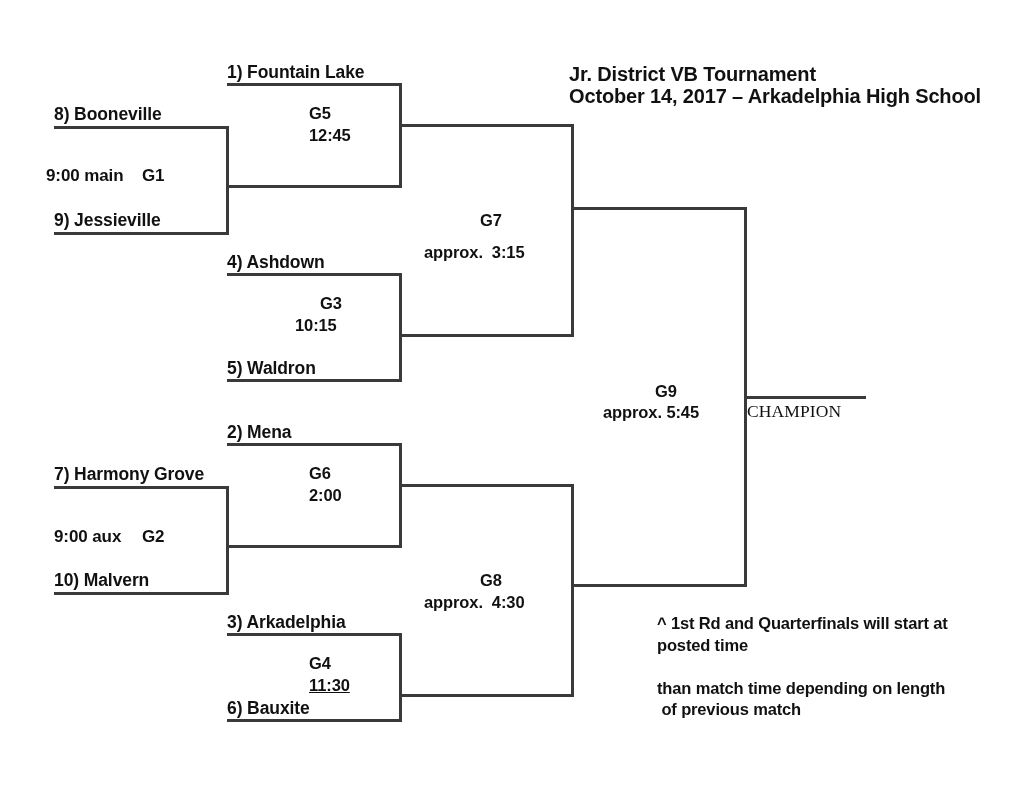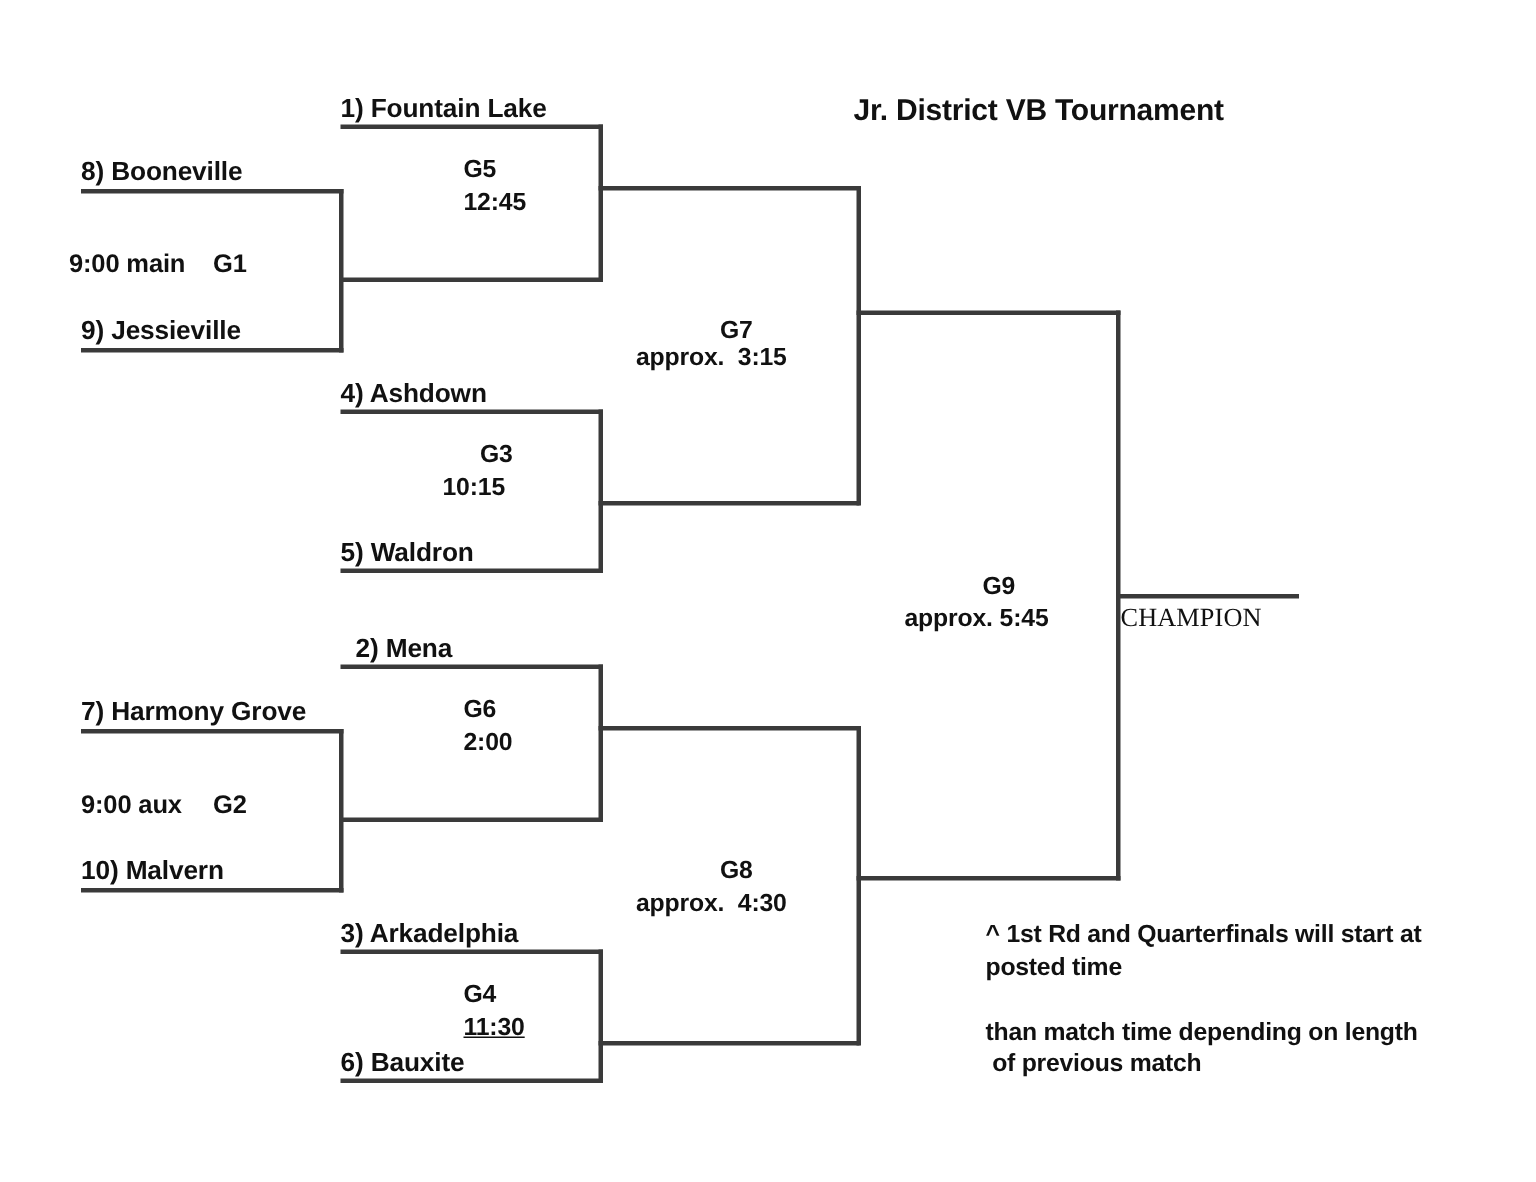--- a/index.html
+++ b/index.html
@@ -64,20 +64,21 @@
     font-weight: 700;
     letter-spacing: -0.15px;
   }
 </style>
 </head>
 <body>
 
 <div id="bracket-page">
 
   <div class="txt title-line" style="left:569px; top:63px;">Jr. District VB Tournament</div>
+  <div class="txt title-line" style="left:569px; top:85px;">October 14, 2017 – Arkadelphia High School</div>
 
   <div class="txt team" style="left:54px; top:104px;">8) Booneville</div>
   <div class="ln h" style="left:54px; top:126px; width:175px;"></div>
 
   <div class="txt team" style="left:54px; top:210px;">9) Jessieville</div>
   <div class="ln h" style="left:54px; top:232px; width:175px;"></div>
 
   <div class="ln v" style="left:226px; top:126px; height:109px;"></div>
 
   <div class="ln h" style="left:226px; top:185px; width:176px;"></div>
@@ -102,35 +103,35 @@
   <div class="ln v" style="left:399px; top:273px; height:109px;"></div>
   <div class="ln h" style="left:399px; top:334px; width:174px;"></div>
 
   <div class="txt gamelbl" style="left:320px; top:294px;">G3</div>
   <div class="txt gamelbl" style="left:295px; top:316px;">10:15</div>
 
   <div class="ln v" style="left:571px; top:124px; height:213px;"></div>
   <div class="ln h" style="left:571px; top:207px; width:176px;"></div>
 
   <div class="txt gamelbl" style="left:480px; top:211px;">G7</div>
-  <div class="txt gamelbl" style="left:424px; top:229px;text-align:center;">approx.  3:15</div>
+  <div class="txt gamelbl" style="left:424px; top:243px;text-align:center;">approx.  3:15</div>
 
   <div class="txt team" style="left:54px; top:464px;">7) Harmony Grove</div>
   <div class="ln h" style="left:54px; top:486px; width:175px;"></div>
 
   <div class="txt team" style="left:54px; top:570px;">10) Malvern</div>
   <div class="ln h" style="left:54px; top:592px; width:175px;"></div>
 
   <div class="ln v" style="left:226px; top:486px; height:109px;"></div>
   <div class="ln h" style="left:226px; top:545px; width:176px;"></div>
 
   <div class="txt feed" style="left:54px; top:527px;">9:00 aux</div>
   <div class="txt feed" style="left:142px; top:527px;">G2</div>
 
-  <div class="txt team" style="left:227px; top:422px;margin-left:10px;">2) Mena</div>
+  <div class="txt team" style="left:227px; top:422px;">2) Mena</div>
   <div class="ln h" style="left:227px; top:443px; width:175px;"></div>
   <div class="ln v" style="left:399px; top:443px; height:105px;"></div>
   <div class="ln h" style="left:399px; top:484px; width:174px;"></div>
 
   <div class="txt gamelbl" style="left:309px; top:464px;">G6</div>
   <div class="txt gamelbl" style="left:309px; top:486px;">2:00</div>
 
   <div class="txt team" style="left:227px; top:612px;">3) Arkadelphia</div>
   <div class="ln h" style="left:227px; top:633px; width:175px;"></div>
 

